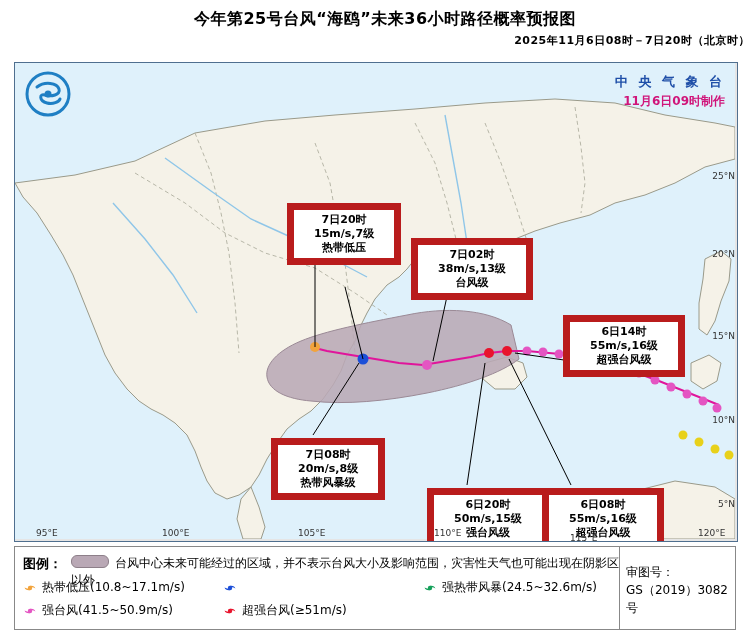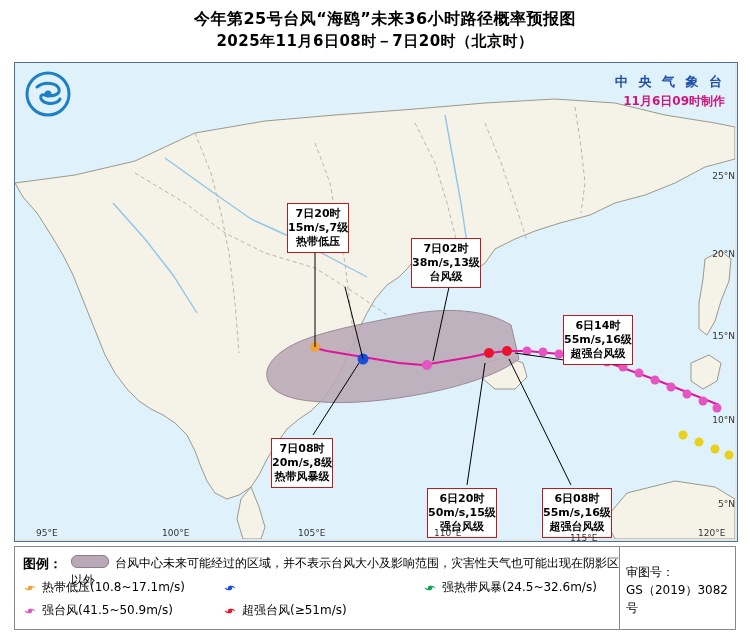--- a/index.html
+++ b/index.html
@@ -8,21 +8,21 @@
     background:#ffffff;
     font-family:"DejaVu Sans","Liberation Sans",sans-serif;
     color:#000;
     overflow:hidden;
     position:relative;
   }
   .title-block{
     position:absolute;left:0;top:8px;width:750px;text-align:center;
   }
   .title-line1{font-size:16px;font-weight:bold;letter-spacing:.5px;line-height:22px;margin-left:20px;}
-  .title-line2{font-size:15px;font-weight:bold;letter-spacing:.5px;line-height:22px;}
+  .title-line2{font-size:11px;font-weight:bold;letter-spacing:.5px;line-height:22px;text-align:right;}
 
   .map-frame{
     position:absolute;left:14px;top:62px;width:722px;height:478px;
     border:1px solid #4f6f8f;
     background:#e5e5e5;
     overflow:hidden;
   }
   svg.mapsvg{position:absolute;left:0;top:0;}
 
   .grid-label{
@@ -40,25 +40,25 @@
     letter-spacing:0px;
   }
 
   .logo{
     position:absolute;left:10px;top:8px;width:46px;height:46px;
   }
 
   .callout{
     position:absolute;
     background:#ffffff;
-    border:1px solid #b91c1c;
+    border:7px solid #b91c1c;
     font-size:11px;
     line-height:14px;
     text-align:center;
-    padding:3px 0;
+    padding:3px 20px;
     white-space:nowrap;
     font-weight:bold;
   }
   .callout .l1{font-weight:bold;}
   .callout .l3{font-weight:bold;}
 
   .legend{
     position:absolute;left:14px;top:546px;width:722px;height:84px;
     border:1px solid #888;
     box-sizing:border-box;

